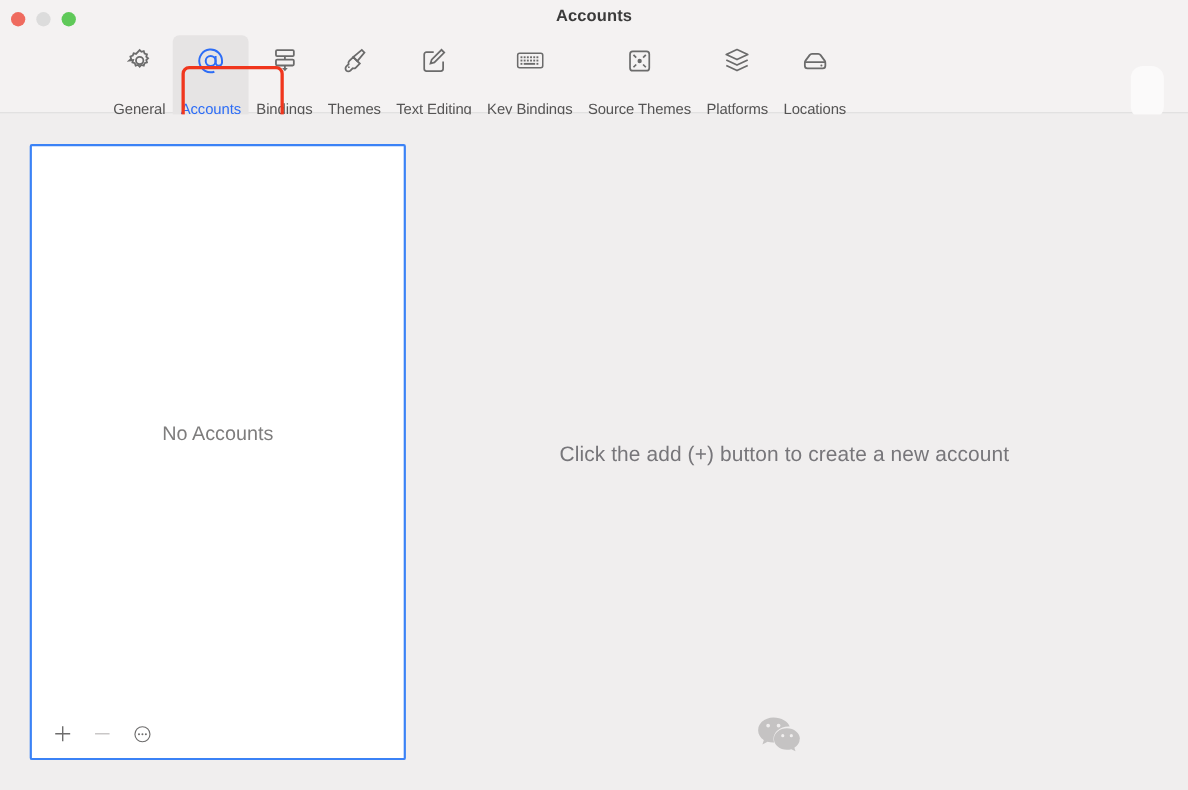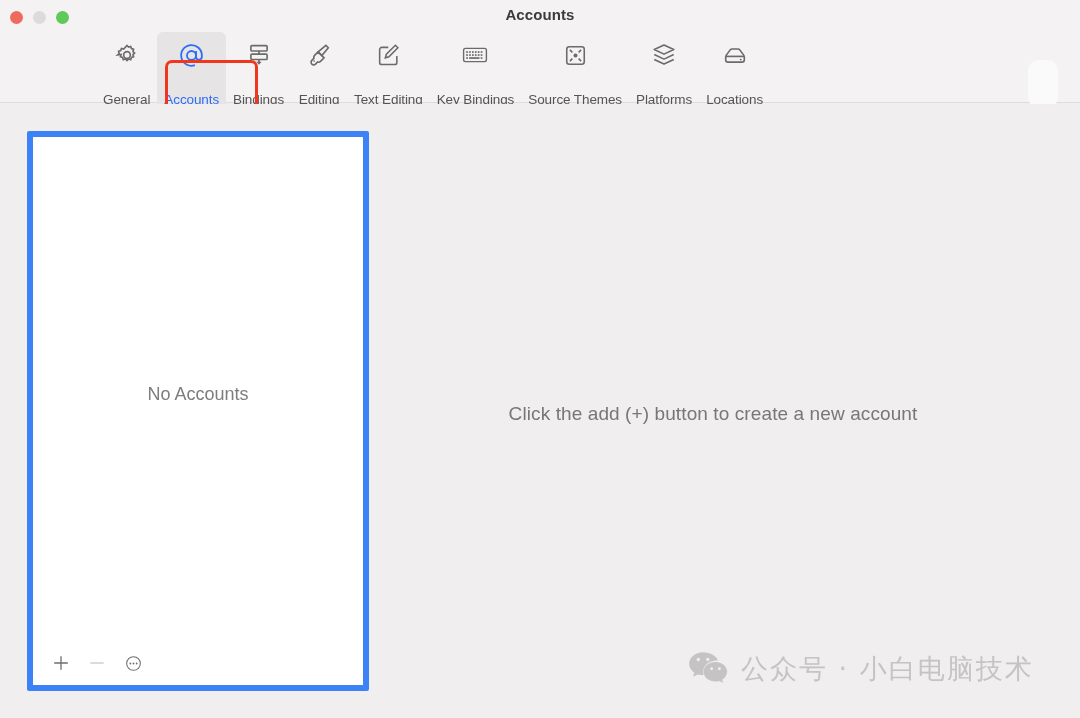--- a/index.html
+++ b/index.html
@@ -90,21 +90,21 @@
     background:#fbfafa; border-radius:11px;
   }
 
   
   #body { position:absolute; left:0; top:104px; width:1080px; height:614px; background:#f0eeee; }
 
   #sidebar {
     position:absolute; left:27px; top:27px;
     width:342px; height:560px;
     background:#ffffff;
-    border:6px solid #3b82f6;
+    border:2px solid #3b82f6;
     border-radius:2px;
   }
   #sidebar-empty {
     position:absolute; left:0; top:0; width:100%; height:100%;
     display:flex; align-items:center; justify-content:center;
     padding-bottom:34px;
     font-size:18px; color:#7e7d7d;
   }
   #sidebar-footer {
     position:absolute; left:0; bottom:0;
@@ -194,21 +194,21 @@
 
 
       <div class="tb-item">
         <span class="tb-icon">
           <svg width="26" height="26" viewBox="0 0 24 24" fill="none" stroke="currentColor" stroke-width="1.5">
             <path d="M20.6 5.3l-2.2-2.2-7.2 6 3.4 3.4z"></path>
             <path d="M11.2 9.1L7.9 12.4a2.6 2.6 0 0 0-.6 2.7l-1.9 1.9a2.4 2.4 0 1 0 3.4 3.4l1.9-1.9a2.6 2.6 0 0 0 2.7-.6l3.3-3.3z"></path>
             <circle cx="7.5" cy="17.6" r=".75" fill="currentColor" stroke="none"></circle>
           </svg>
         </span>
-        <span class="tb-label">Editing</span>
+        <span class="tb-label">Themes</span>
       </div>
 
       <div class="tb-item">
         <span class="tb-icon">
           <svg width="25" height="25" viewBox="0 0 24 24" fill="none" stroke="currentColor" stroke-width="1.5">
             <path d="M20 12.5v6.2a2 2 0 0 1-2 2H5.5a2 2 0 0 1-2-2V6.2a2 2 0 0 1 2-2h6.3"></path>
             <path d="M9 14.2l1-3.4 8.6-8.6 2.4 2.4-8.6 8.6z"></path>
           </svg>
         </span>
         <span class="tb-label">Text Editing</span>
@@ -311,16 +311,15 @@
 
   </div>
 
   <div id="watermark">
     <span>
       <svg width="40" height="34" viewBox="0 0 40 34" fill="#c5c3c3">
         <path d="M15.1 2.2C7.4 2.2 1.2 7.4 1.2 13.8c0 3.6 2 6.9 5.2 9l-1.3 4 4.6-2.4c1.6.45 3.3.7 5.1.7h.9c-.35-1-.55-2.1-.55-3.2 0-6.3 6-11.4 13.4-11.4.45 0 .9.02 1.35.06C28.5 5.9 22.4 2.2 15.1 2.2zM10.3 11.3a1.72 1.72 0 1 1 0-3.44 1.72 1.72 0 0 1 0 3.44zm9.5 0a1.72 1.72 0 1 1 0-3.44 1.72 1.72 0 0 1 0 3.44z"></path>
         <path d="M39.2 21.8c0-5.4-5.3-9.8-11.8-9.8s-11.8 4.4-11.8 9.8 5.3 9.8 11.8 9.8c1.4 0 2.75-.2 4-.57l3.8 2-1.05-3.3c2.95-1.8 4.85-4.6 4.85-7.93zM23.6 20.2a1.45 1.45 0 1 1 0-2.9 1.45 1.45 0 0 1 0 2.9zm7.8 0a1.45 1.45 0 1 1 0-2.9 1.45 1.45 0 0 1 0 2.9z"></path>
       </svg>
     </span>
-    <span id="wm-text">公众号 · 小白电脑技术</span>
   </div>
 
 </div>
 
 </body></html>

